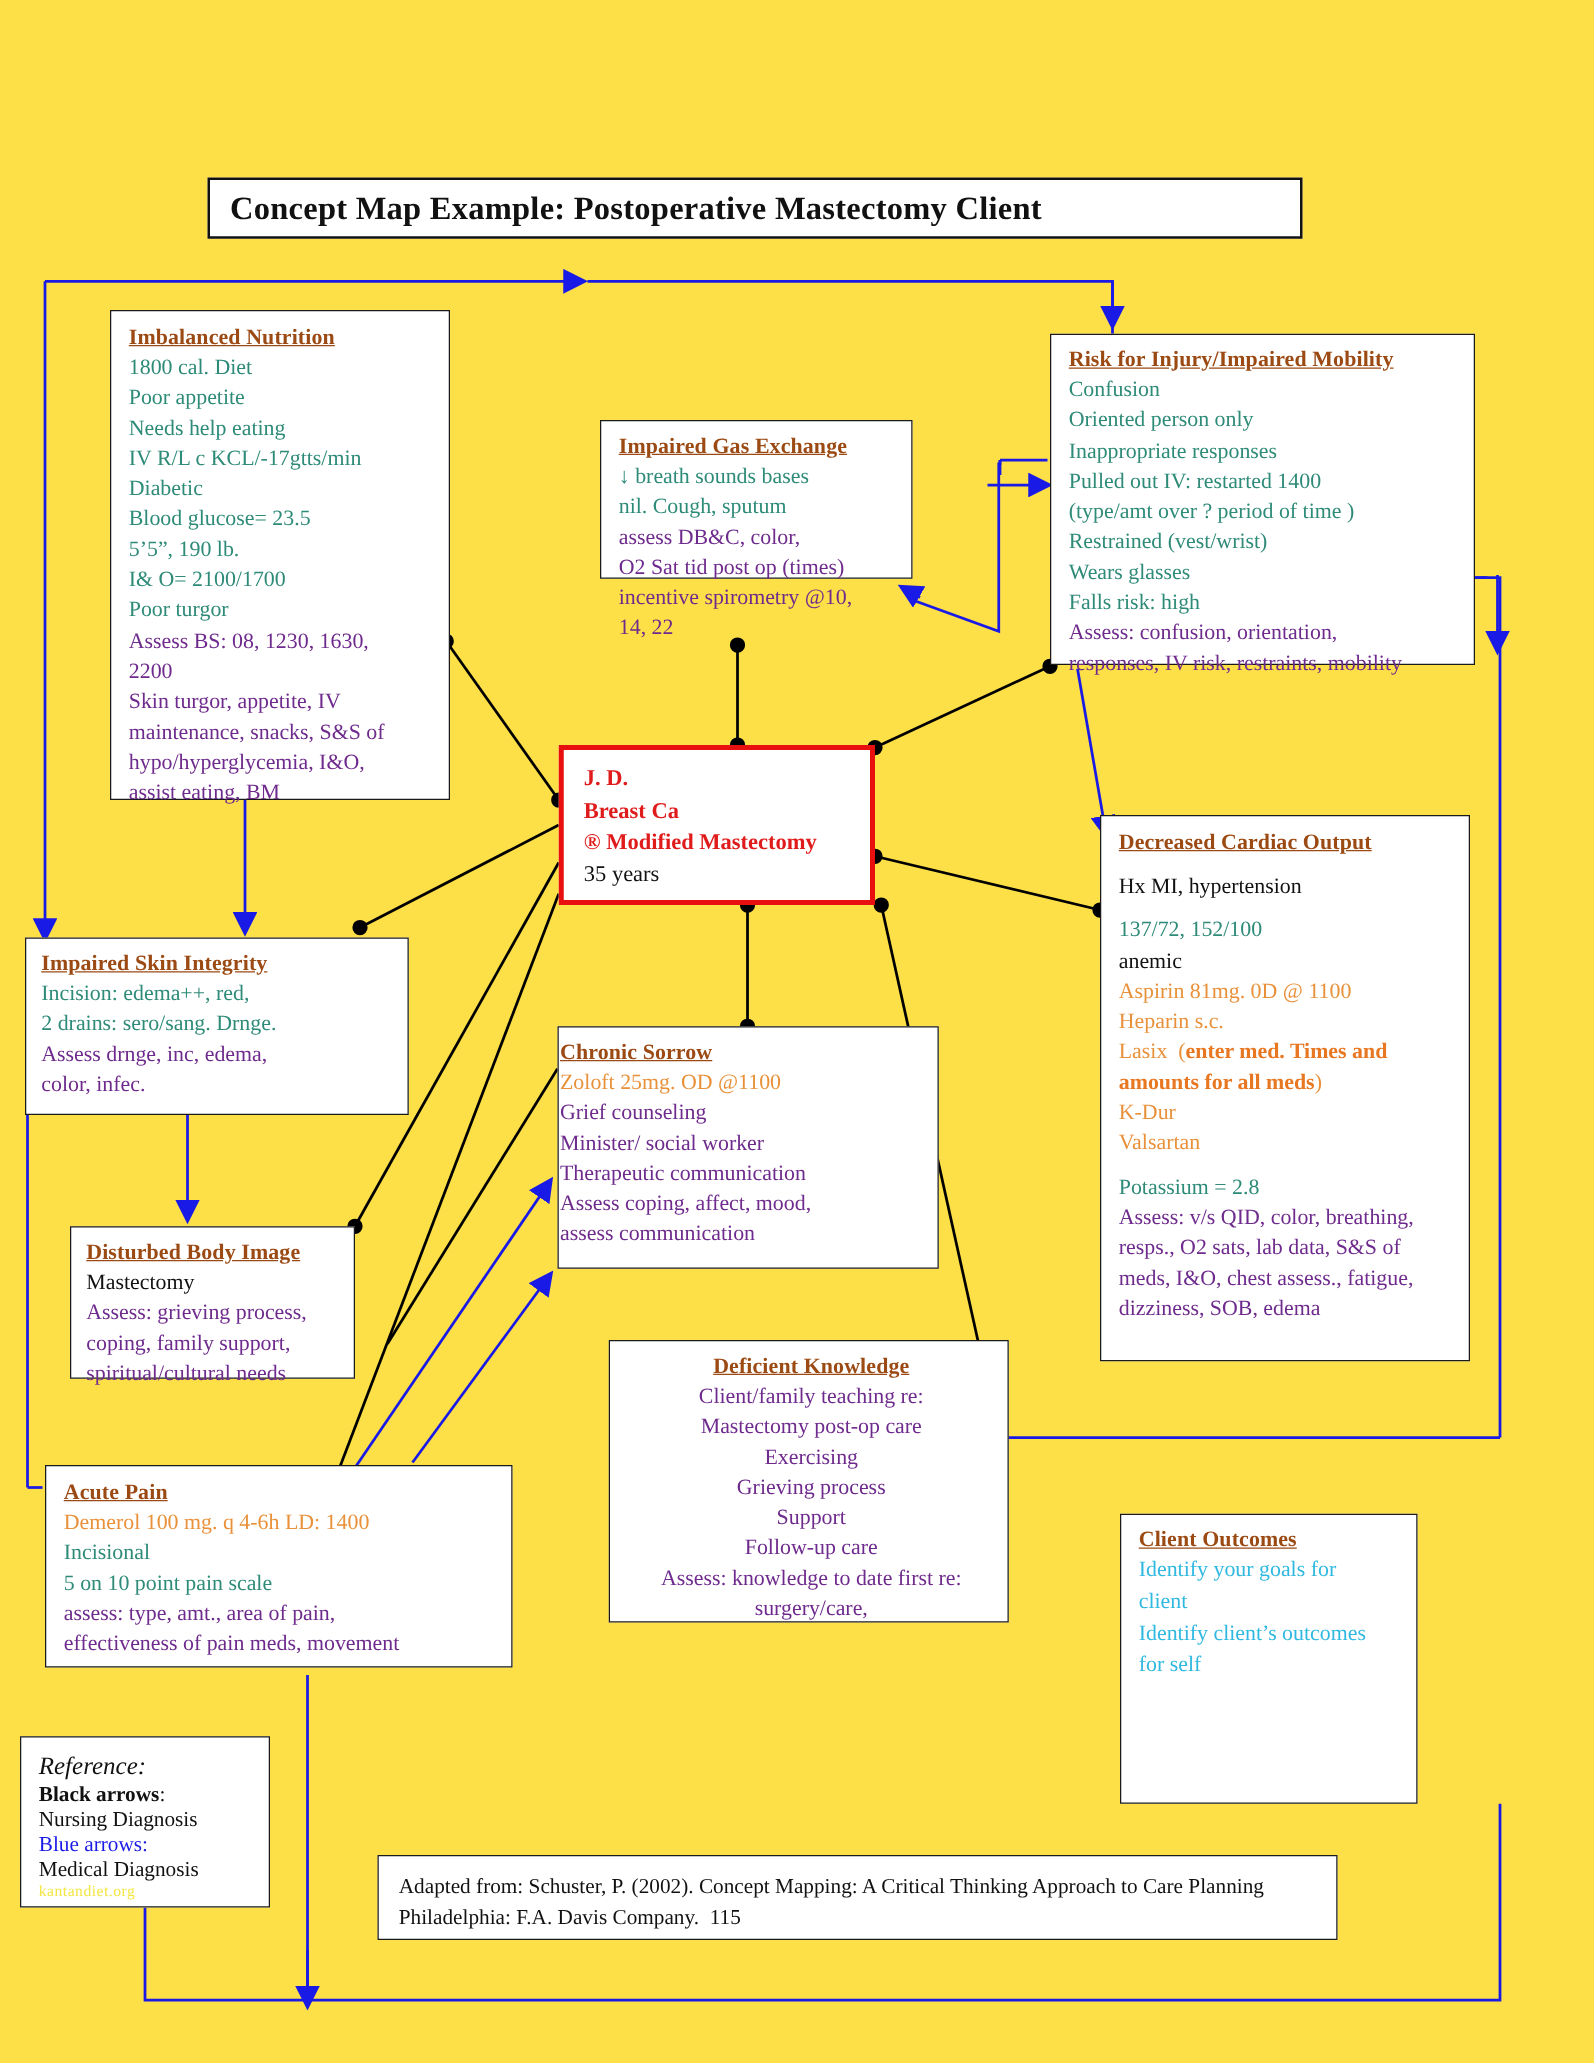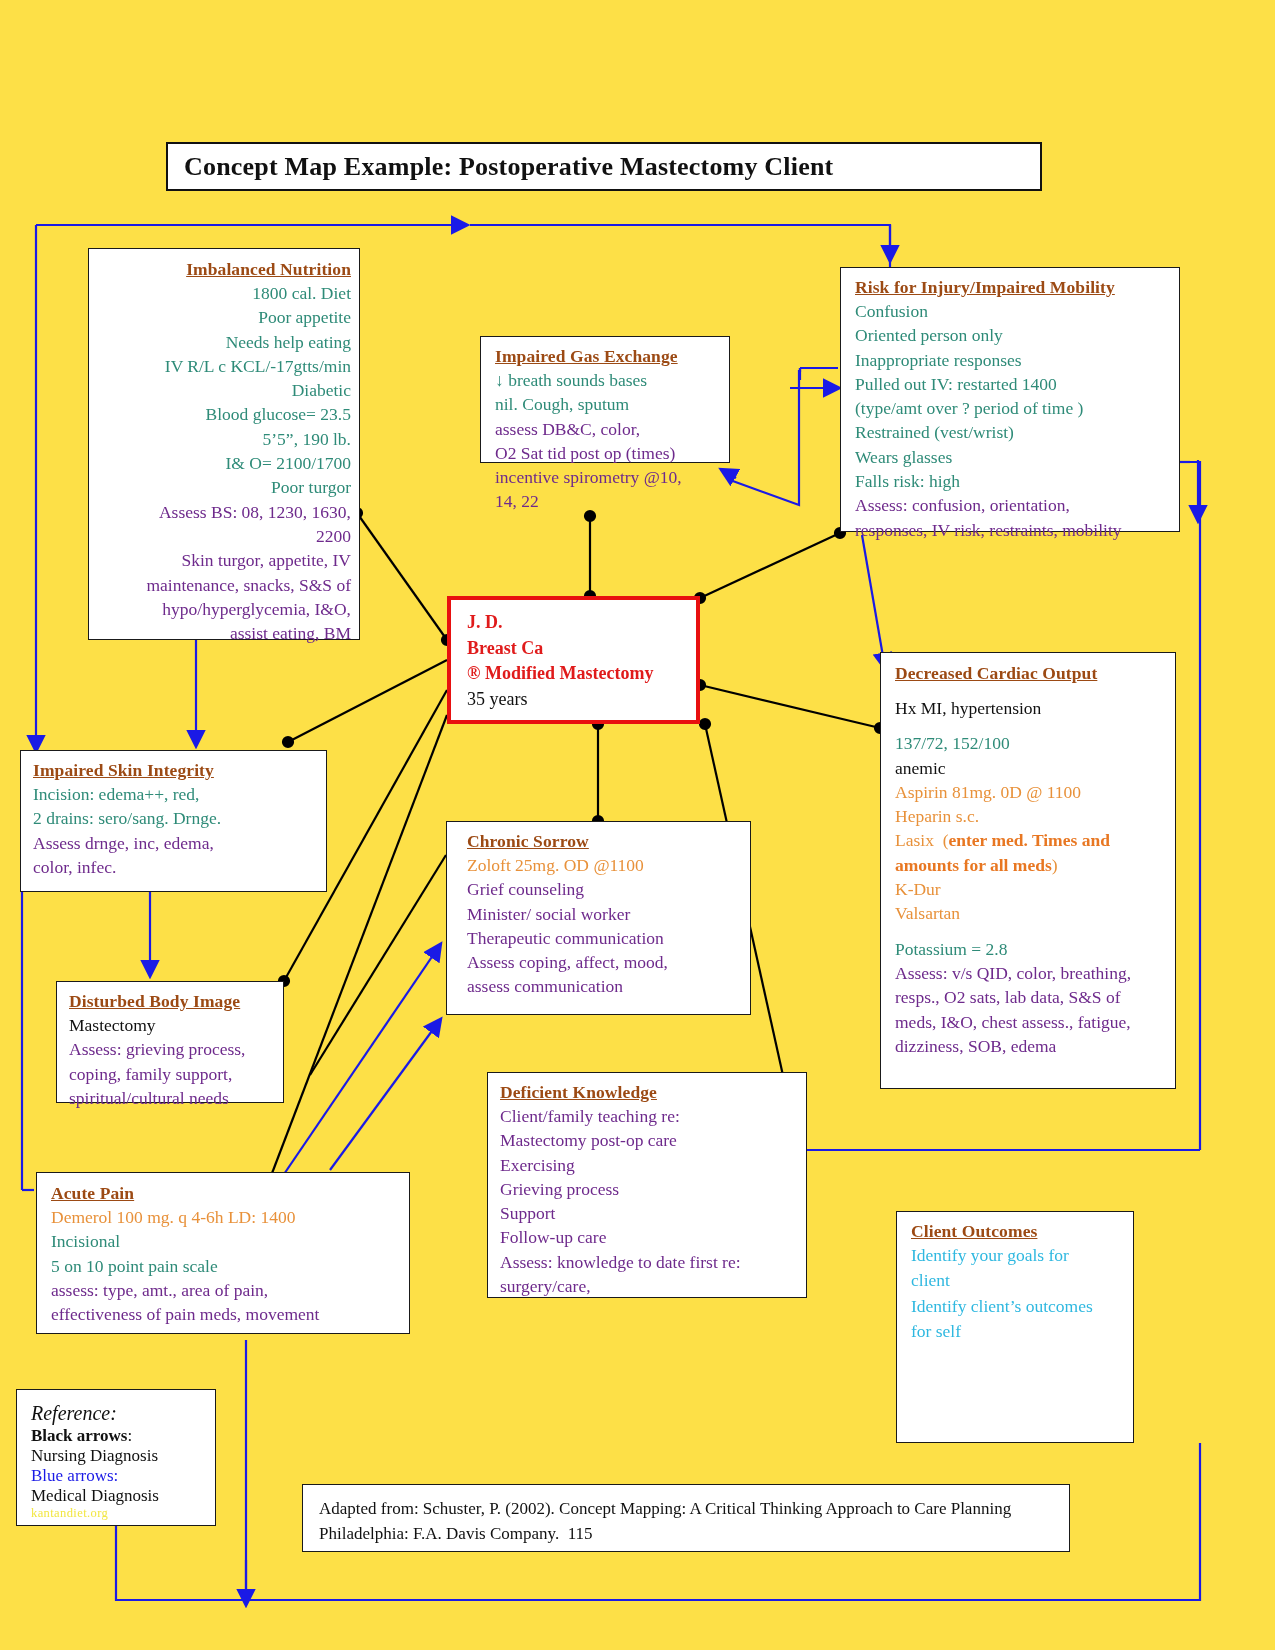--- a/index.html
+++ b/index.html
@@ -20,30 +20,30 @@
   .red{color:#e01b1b;}
   .boldorange{color:#e87722;font-weight:bold;}
 
   
   #title-banner{position:absolute;left:166px;top:142px;width:872px;height:45px;
       border:2px solid #111;background:#fff;display:flex;align-items:center;}
   #title-banner .t{font-size:26px;font-weight:bold;color:#111;padding-left:16px;
       font-family:"Liberation Serif","DejaVu Serif",serif;letter-spacing:.2px;}
 
   
-  #box-nutrition{left:88px;top:248px;width:272px;height:392px;padding:10px 8px 0 14px;text-align:right;}
+  #box-nutrition{left:88px;top:248px;width:272px;height:392px;padding:10px 8px 0 14px;}
   #box-gas{left:480px;top:336px;width:250px;height:127px;padding:9px 8px 0 14px;}
   #box-injury{left:840px;top:267px;width:340px;height:265px;padding:9px 8px 0 14px;}
   #box-center{left:447px;top:596px;width:253px;height:128px;padding:10px 8px 0 16px;
       border:4px solid #e8100f;}
   #box-cardiac{left:880px;top:652px;width:296px;height:437px;padding:10px 8px 0 14px;}
   #box-skin{left:20px;top:750px;width:307px;height:142px;padding:9px 8px 0 12px;}
   #box-bodyimage{left:56px;top:981px;width:228px;height:122px;padding:9px 8px 0 12px;}
-  #box-sorrow{left:446px;top:821px;width:305px;height:194px;padding:9px 8px 0 20px;}
-  #box-knowledge{left:487px;top:1072px;width:320px;height:226px;padding:9px 8px 0 12px;}
+  #box-sorrow{left:446px;top:821px;width:305px;height:194px;padding:9px 8px 0 1px;}
+  #box-knowledge{left:487px;top:1072px;width:320px;height:226px;padding:9px 8px 0 12px;text-align:center;}
   #box-pain{left:36px;top:1172px;width:374px;height:162px;padding:10px 8px 0 14px;}
   #box-outcomes{left:896px;top:1211px;width:238px;height:232px;padding:9px 8px 0 14px;}
   #box-legend{left:16px;top:1389px;width:200px;height:137px;padding:10px 8px 0 14px;}
   #box-citation{left:302px;top:1484px;width:768px;height:68px;padding:12px 8px 0 16px;}
 
   #box-center .ln{font-size:18px;line-height:1.42;font-weight:bold;}
   #box-center .yrs{font-weight:normal;color:#111;}
 
   #box-legend .ref{font-style:italic;font-size:20px;color:#111;line-height:1.3;}
   #box-legend .lab{font-weight:bold;font-size:17px;color:#111;}

